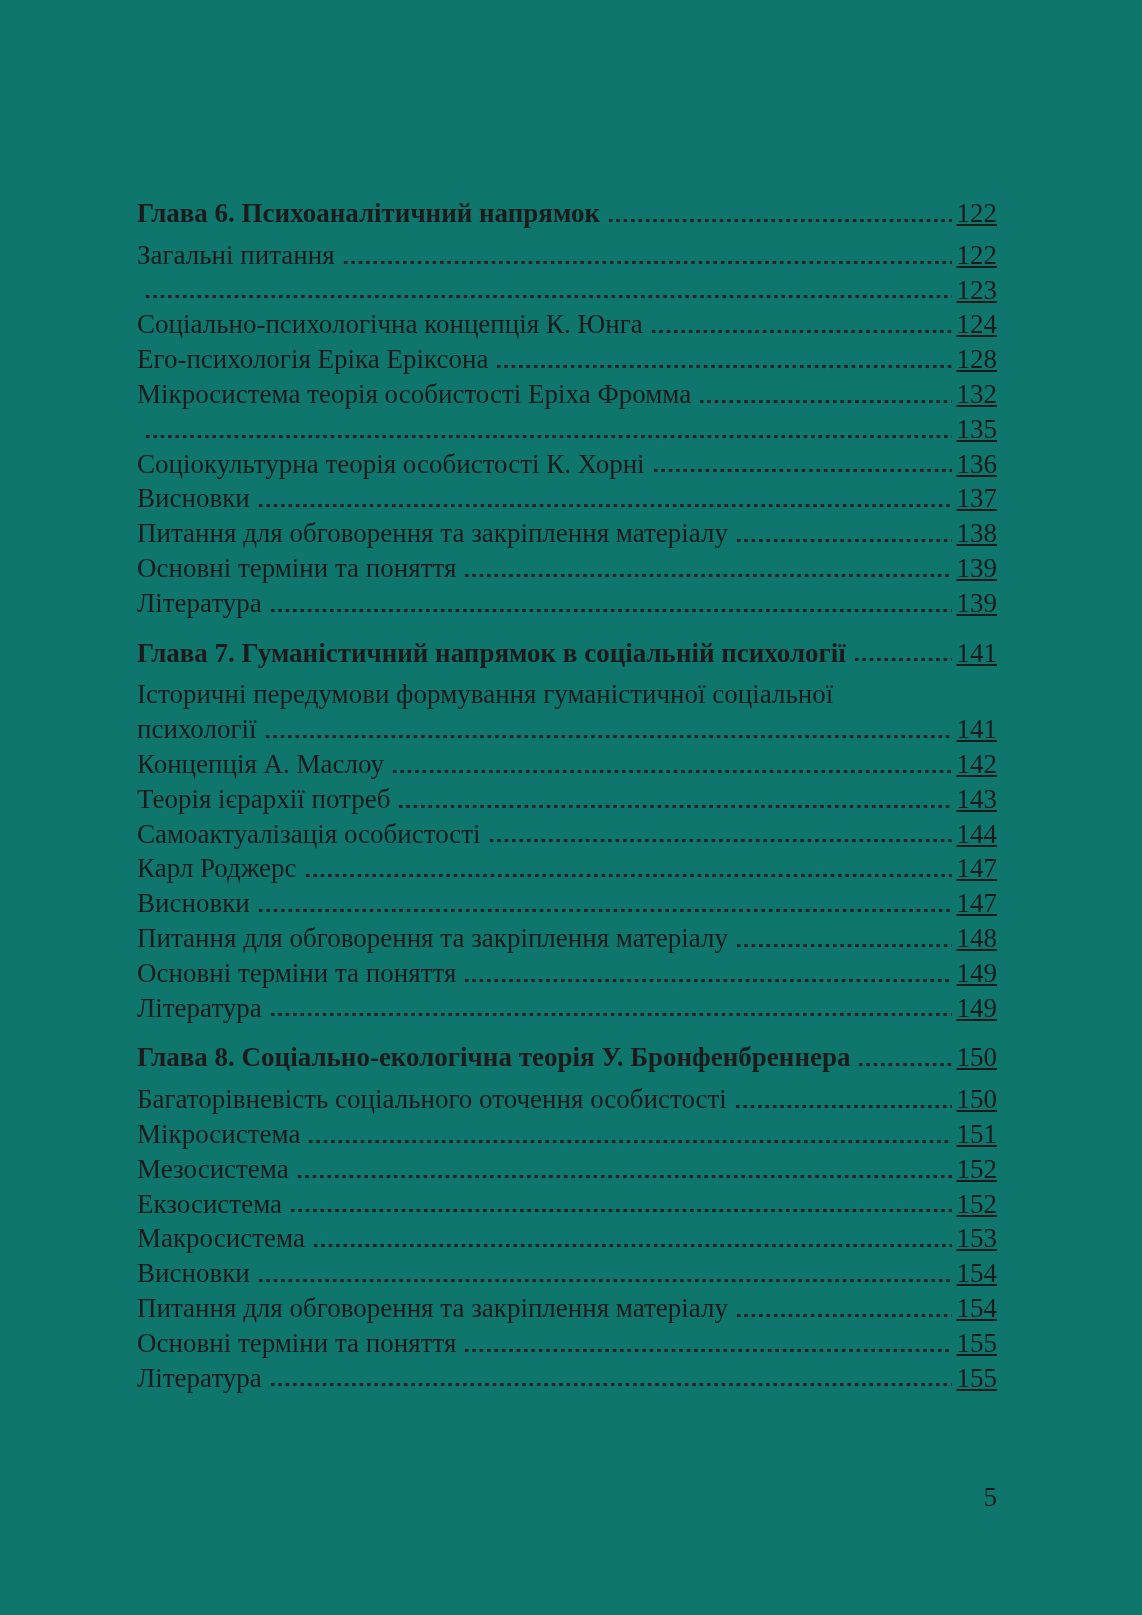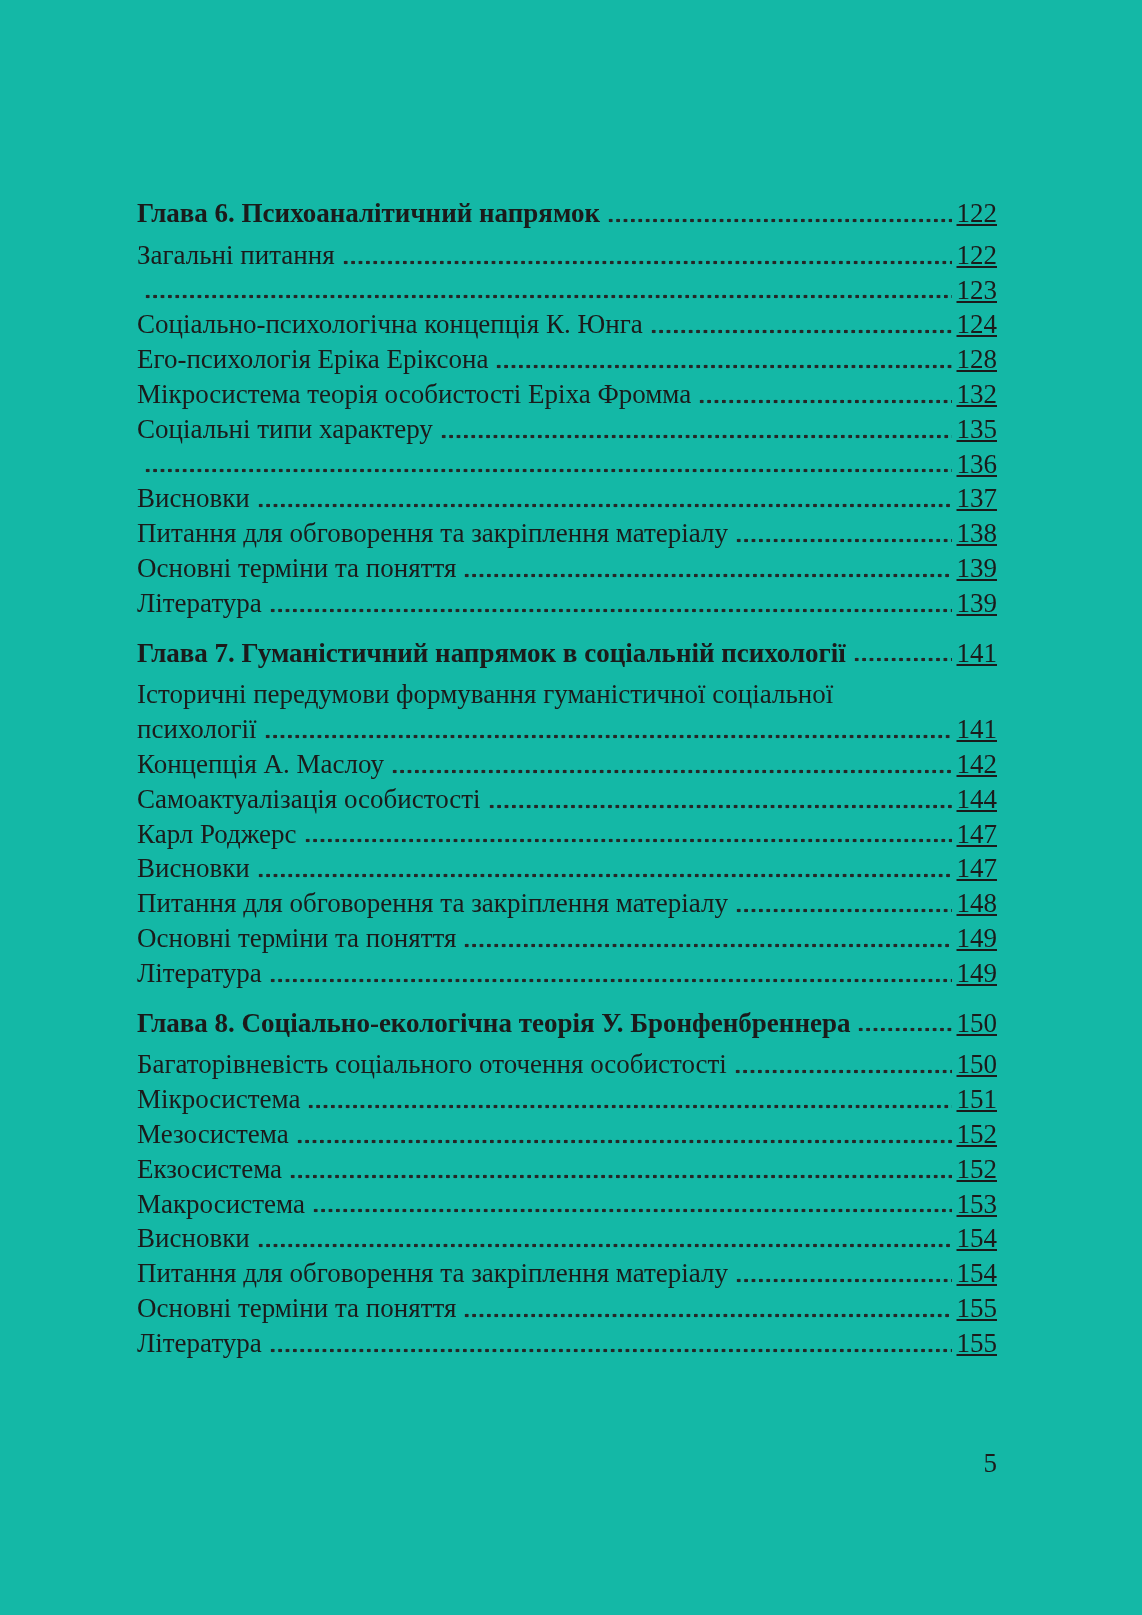--- a/index.html
+++ b/index.html
@@ -6,21 +6,21 @@
   body {
     width:1142px; height:1615px;
     background:#ffffff;
     color:#1b1b1b;
     font-family:"Liberation Serif", "DejaVu Serif", serif;
   }
   .page {
     box-sizing:border-box;
     width:1142px; height:1615px;
     padding:196px 145px 0 137px;
-    background:#14b8a6;
+    background:#0f766e;
   }
   .row {
     display:flex;
     align-items:stretch;
     line-height:34.8px;
     font-size:27px;
   }
   .row.heading { font-weight:bold; margin-top:15px; margin-bottom:7px; }
   .row.heading.first { margin-top:0; }
   .row.heading .p { font-weight:normal; }
@@ -70,25 +70,25 @@
     <span class="t">Его-психологія Еріка Еріксона</span>
     <span class="leader"></span>
     <span class="p">128</span>
   </div>
   <div class="row">
     <span class="t">Мікросистема теорія особистості Еріха Фромма</span>
     <span class="leader"></span>
     <span class="p">132</span>
   </div>
   <div class="row">
-    <span class="t">Соціальні типи характеру</span>
     <span class="leader"></span>
     <span class="p">135</span>
   </div>
   <div class="row">
+    <span class="t">Соціокультурна теорія особистості К. Хорні</span>
     <span class="leader"></span>
     <span class="p">136</span>
   </div>
   <div class="row">
     <span class="t">Висновки</span>
     <span class="leader"></span>
     <span class="p">137</span>
   </div>
   <div class="row">
     <span class="t">Питання для обговорення та закріплення матеріалу</span>
@@ -118,20 +118,25 @@
     <span class="t">психології</span>
     <span class="leader"></span>
     <span class="p">141</span>
   </div>
   <div class="row">
     <span class="t">Концепція А. Маслоу</span>
     <span class="leader"></span>
     <span class="p">142</span>
   </div>
   <div class="row">
+    <span class="t">Теорія ієрархії потреб</span>
+    <span class="leader"></span>
+    <span class="p">143</span>
+  </div>
+  <div class="row">
     <span class="t">Самоактуалізація особистості</span>
     <span class="leader"></span>
     <span class="p">144</span>
   </div>
   <div class="row">
     <span class="t">Карл Роджерс</span>
     <span class="leader"></span>
     <span class="p">147</span>
   </div>
   <div class="row">

